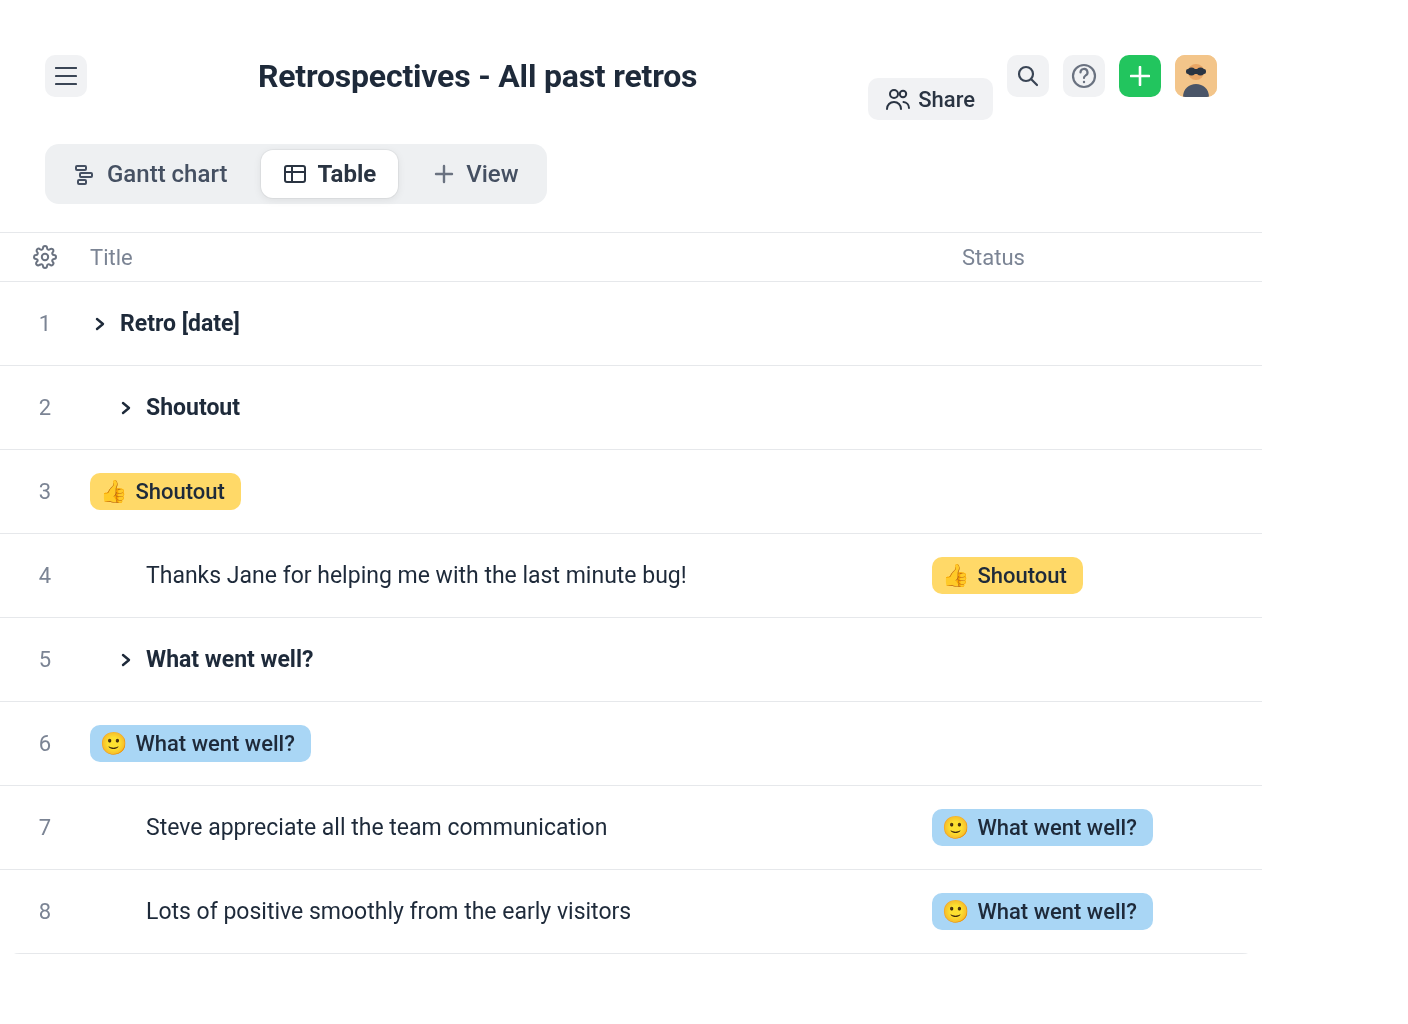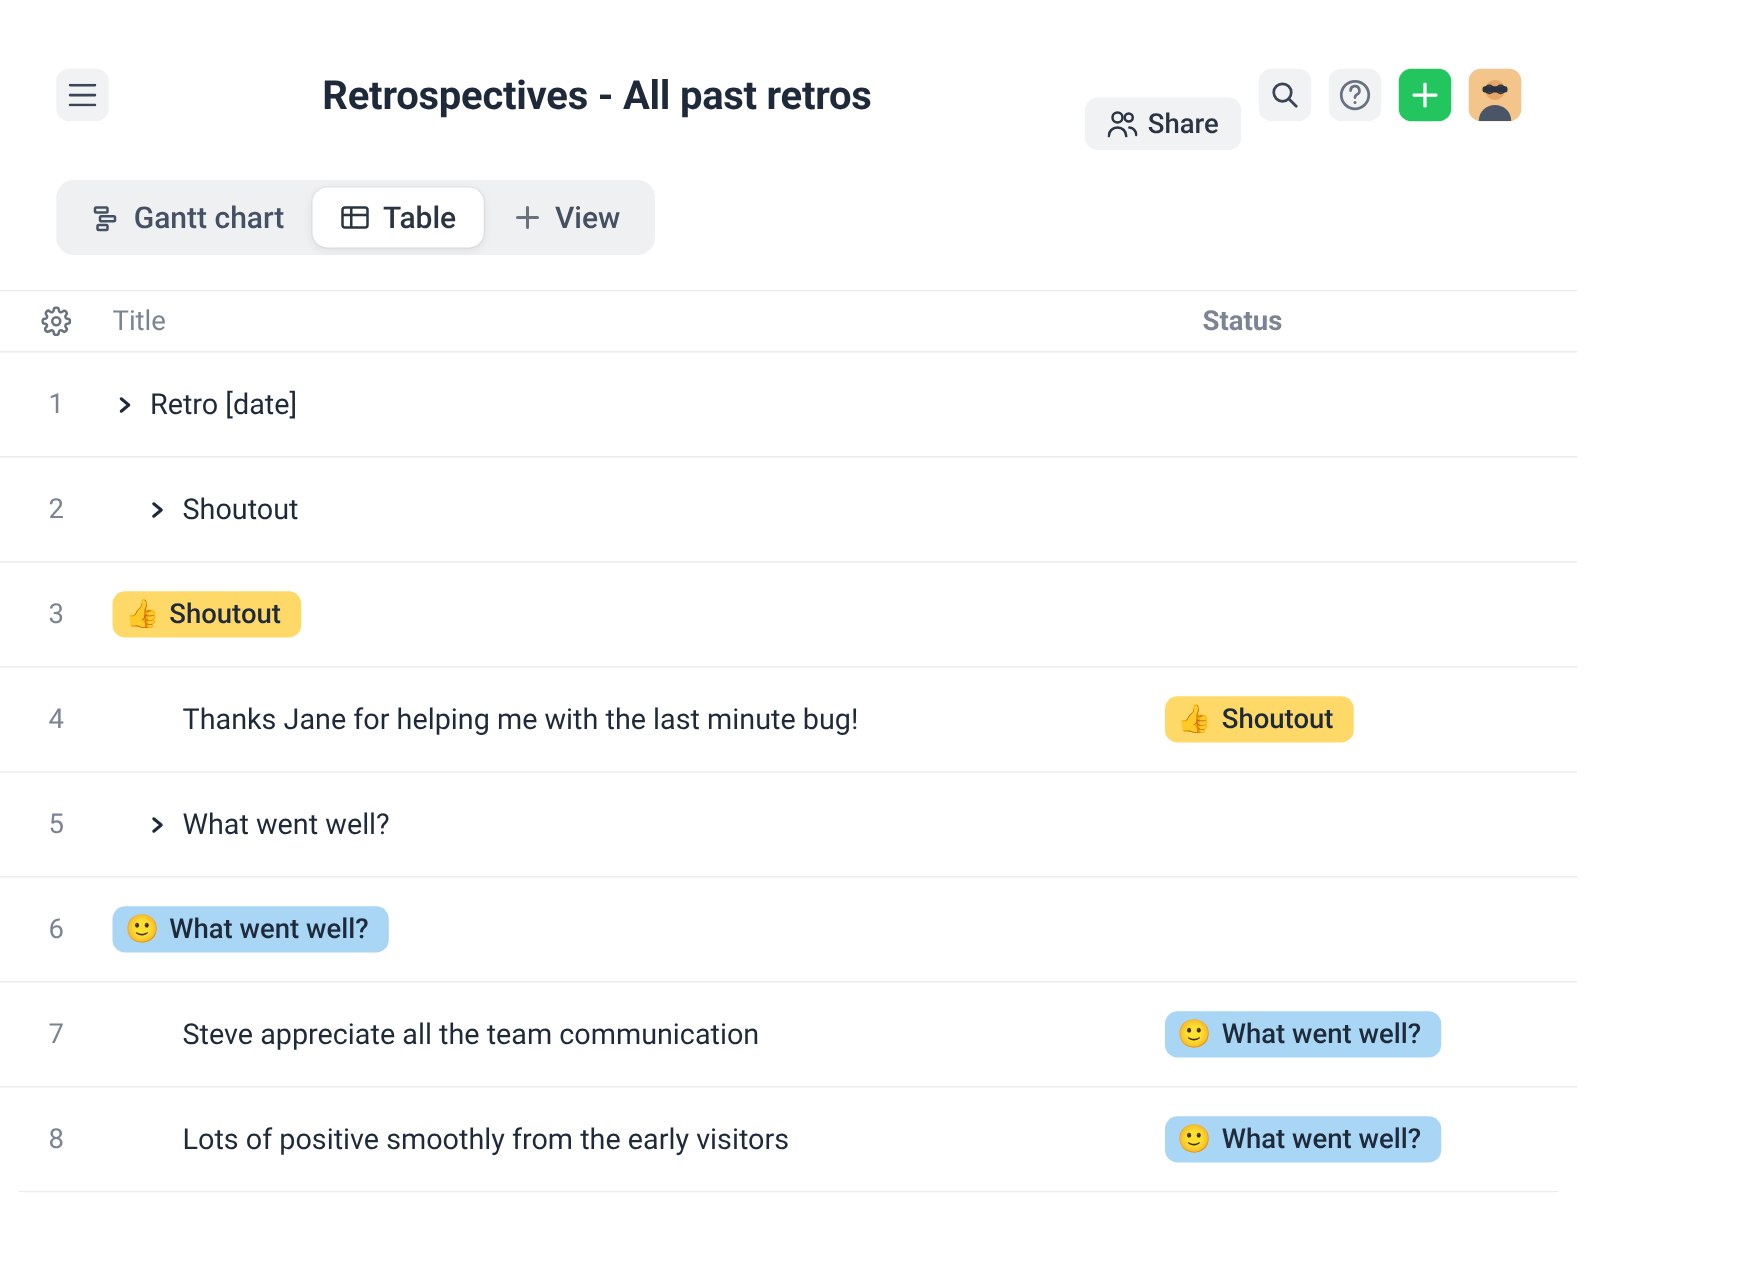--- a/index.html
+++ b/index.html
@@ -89,35 +89,36 @@
     display: flex;
     gap: 0;
     padding: 24px 45px 0 45px;
     background: #fff;
   }
   .view-group {
     display: flex;
     background: #eef0f2;
     border-radius: 14px;
     padding: 6px;
-    gap: 1px;
+    gap: 12px;
     align-items: center;
   }
   .view-tab {
     display: flex; align-items: center; gap: 10px;
     padding: 10px 22px;
     border-radius: 12px;
     font-size: 24px;
     font-weight: 500;
     color: #455062;
   }
   .view-tab.active {
     background: #fff;
     box-shadow: 0 2px 8px rgba(0,0,0,0.08), 0 0 0 1px rgba(0,0,0,0.04);
     color: #2a3442;
+    font-weight: bold;
   }
   .view-tab svg { width: 24px; height: 24px; }
 
   
   .table-wrap { margin-top: 28px; }
   .thead {
     display: grid;
     grid-template-columns: 90px 1fr 300px;
     align-items: center;
     border-top: 1px solid #e6e8eb;
@@ -126,21 +127,21 @@
     padding: 0 0 0 0;
   }
   .gear-cell {
     display: flex; align-items: center; justify-content: center;
   }
   .th {
     font-size: 22px;
     color: #7b8494;
     font-weight: 400;
   }
-  .th.status { padding-left: 0; font-weight: bold; }
+  .th.status { padding-left: 0; }
 
   
   .row {
     display: grid;
     grid-template-columns: 90px 1fr 300px;
     align-items: center;
     border-bottom: 1px solid #e6e8eb;
     min-height: 84px;
     padding-right: 30px;
   }
@@ -153,21 +154,21 @@
     display: flex;
     align-items: center;
     gap: 10px;
     font-size: 23px;
     color: #1e2a3a;
     padding-right: 20px;
     white-space: nowrap;
     overflow: hidden;
     text-overflow: ellipsis;
   }
-  .cell-title.bold { font-weight: 400; }
+  .cell-title.bold { font-weight: 700; }
   .chevron {
     width: 20px; height: 20px; flex-shrink: 0;
     display: inline-flex; align-items: center; justify-content: center;
   }
   .indent-0 .cell-title { padding-left: 0; }
   .indent-1 .cell-title { padding-left: 26px; }
   .indent-2 .cell-title { padding-left: 56px; }
 
   .status-pill {
     display: inline-flex;

